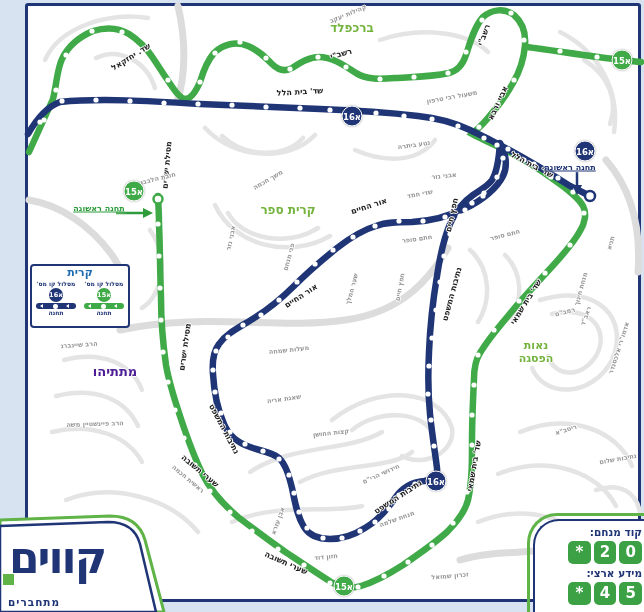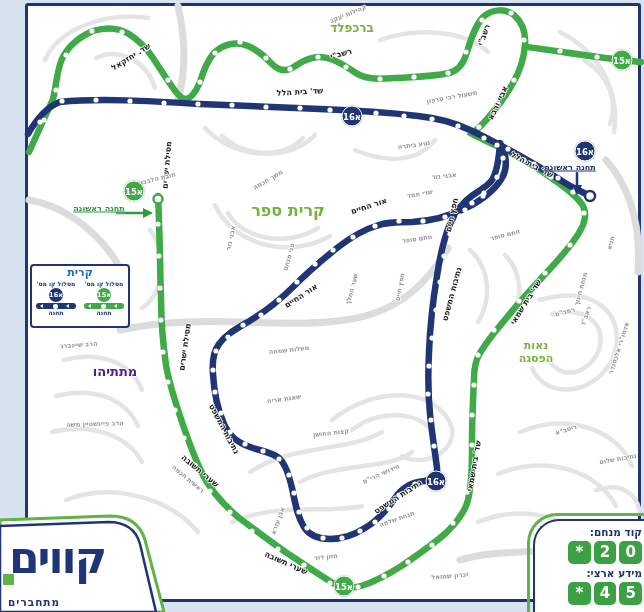--- a/index.html
+++ b/index.html
@@ -322,21 +322,21 @@
     <div class="street minor" style="left: 381px; top: 474px; transform: translate(-50%, -50%) rotate(-24deg);">חידושי הרי"ם</div>
     <div class="street minor" style="left: 581px; top: 289px; transform: translate(-50%, -50%) rotate(-75deg);">מנחת חינוך</div>
     <div class="street minor" style="left: 565px; top: 312px; transform: translate(-50%, -50%) rotate(-14deg);">רמב"ם</div>
     <div class="street minor" style="left: 566px; top: 430px; transform: translate(-50%, -50%) rotate(-18deg);">ריטב"א</div>
     <div class="street minor" style="left: 618px; top: 459px; transform: translate(-50%, -50%) rotate(-10deg);">נתיבות שלום</div>
     <div class="street minor" style="left: 450px; top: 576px; transform: translate(-50%, -50%) rotate(-5deg);">זכרון שמואל</div>
     <div class="street minor" style="left: 611px; top: 243px; transform: translate(-50%, -50%) rotate(-75deg);">תניא</div>
     <div class="street minor" style="left: 586px; top: 316px; transform: translate(-50%, -50%) rotate(-70deg);">ראב"ד</div>
     <div class="street minor" style="left: 619px; top: 348px; transform: translate(-50%, -50%) rotate(-72deg);">אדמו"רי אלכסנדר</div>
     <div class="area green" style="left: 352px; top: 28px; transform: translate(-50%, -50%) rotate(0deg); font-size: 12px;">ברכפלד</div>
-    <div class="area green" style="left: 288px; top: 210px; transform: translate(-50%, -50%) rotate(0deg); font-size: 16px; text-align: right;">קרית ספר</div>
+    <div class="area green" style="left: 288px; top: 210px; transform: translate(-50%, -50%) rotate(0deg); font-size: 12px; text-align: right;">קרית ספר</div>
     <div class="area green" style="left: 536px; top: 352px; transform: translate(-50%, -50%) rotate(0deg); font-size: 11px;">נאות
 הפסגה</div>
     <div class="area teal" style="left: 115px; top: 371px; transform: translate(-50%, -50%) rotate(0deg); font-size: 13px;">מתתיהו</div>
     <div class="badge green" style="left: 622px; top: 60px; transform: translate(-50%, -50%) rotate(0deg);">א15</div>
     <div class="badge green" style="left: 134px; top: 191px; transform: translate(-50%, -50%) rotate(0deg);">א15</div>
     <div class="badge green" style="left: 344px; top: 586px; transform: translate(-50%, -50%) rotate(0deg);">א15</div>
     <div class="badge navy" style="left: 352px; top: 116px; transform: translate(-50%, -50%) rotate(0deg);">א16</div>
     <div class="badge navy" style="left: 585px; top: 151px; transform: translate(-50%, -50%) rotate(0deg);">א16</div>
     <div class="badge navy" style="left: 436px; top: 481px; transform: translate(-50%, -50%) rotate(0deg);">א16</div>
     <div class="first-station green" style="left: 99px; top: 208px; transform: translate(-50%, -50%) rotate(0deg);">תחנה ראשונה</div>

